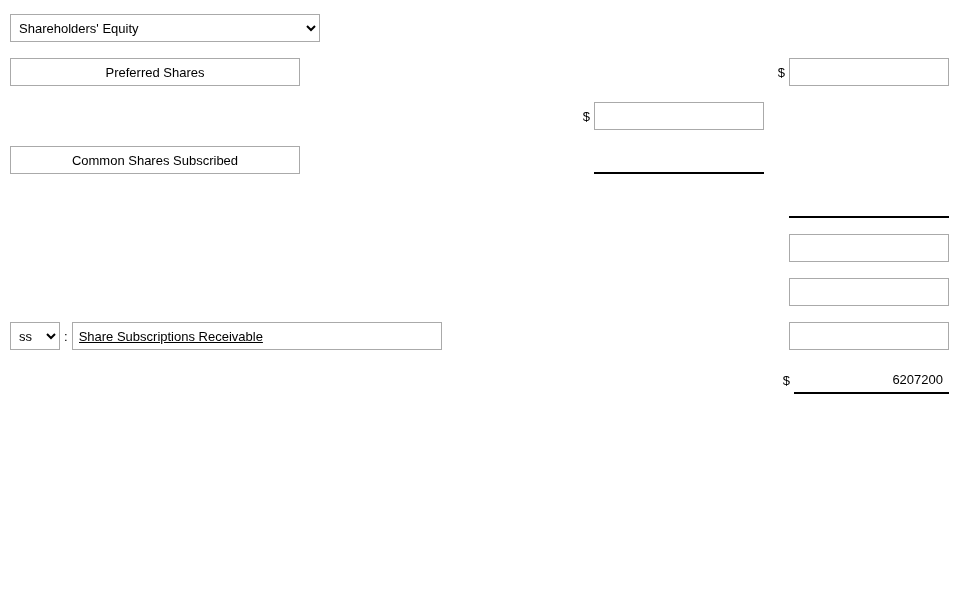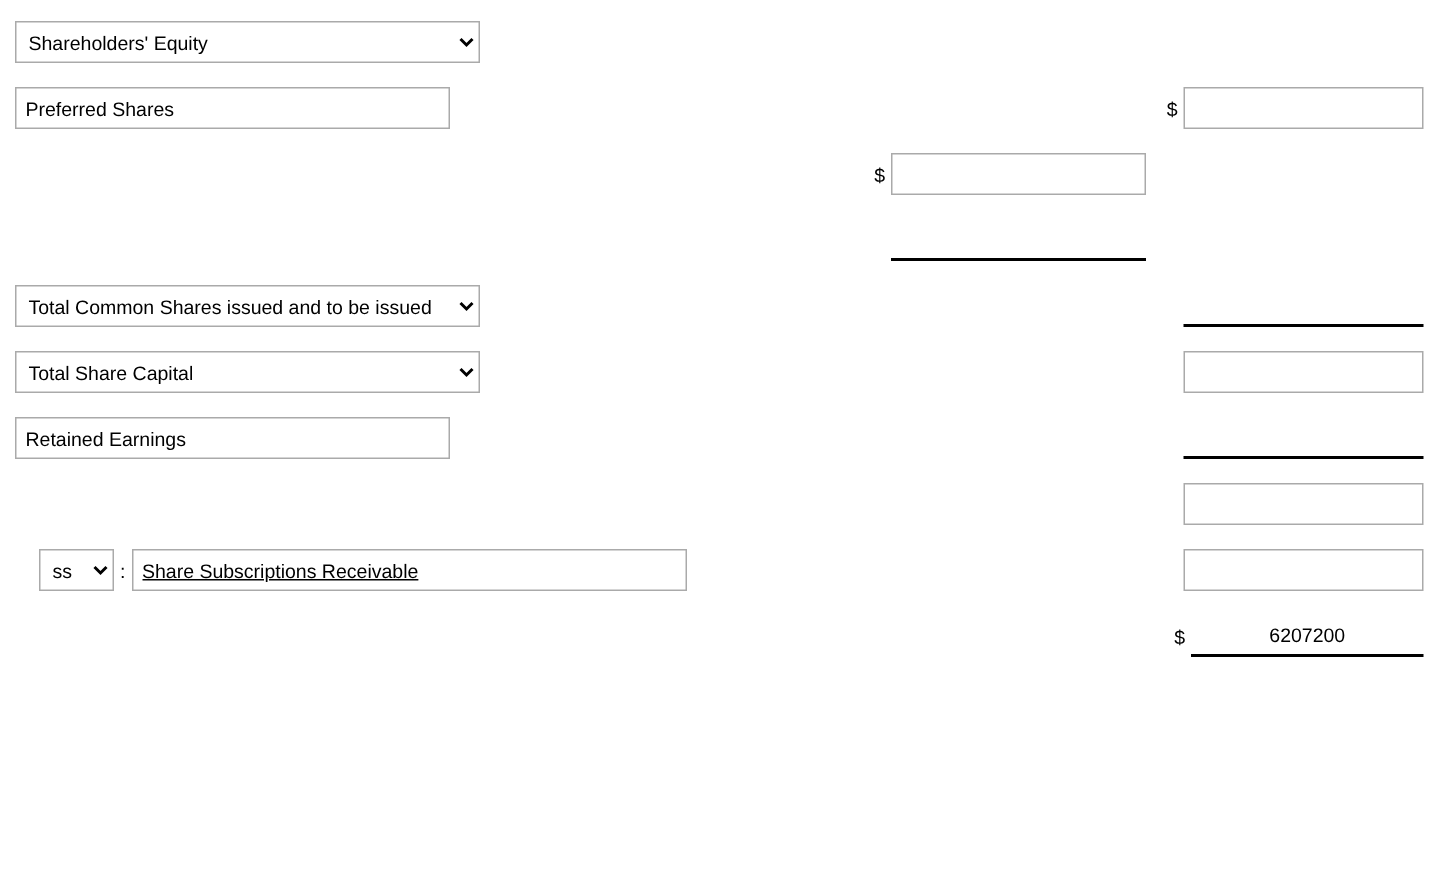--- a/index.html
+++ b/index.html
@@ -52,20 +52,21 @@
     }
     input[type="text"] {
       height: 28px;
       font-size: 13px;
       border: 1px solid #aaa;
       padding: 2px 6px;
       background: #fff;
     }
     .input-label {
       width: 290px;
+      text-align: center;
     }
     .input-mid {
       width: 170px;
       text-align: right;
     }
     .input-right {
       width: 160px;
       text-align: right;
     }
     .dollar {
@@ -83,21 +84,20 @@
       align-items: center;
       margin-bottom: 8px;
       padding: 0 10px;
       min-height: 36px;
     }
     .sub-left {
       display: flex;
       align-items: center;
       gap: 4px;
       width: 470px;
-      margin-left: 16px;
     }
     .sub-input-wide {
       width: 370px;
       height: 28px;
       font-size: 13px;
       border: 1px solid #aaa;
       padding: 2px 6px;
       text-decoration: underline;
     }
   </style>
@@ -132,60 +132,44 @@
   <div class="row">
     <div class="col-mid" style="display:flex;align-items:center;justify-content:flex-end;">
       <span class="dollar">$</span>
       <input type="text" class="input-mid" value="" style="width: 170px;">
     </div>
     <div class="col-right">
     </div>
   </div>
 
   <div class="row">
+    <div class="col-label">
+      <input type="text" class="input-label" value="Common Shares Subscribed" style="">
+    </div>
     <div class="col-mid" style="display:flex;align-items:center;justify-content:flex-end;">
       <input type="text" class="input-mid underline-input" value="" style="width: 170px;">
     </div>
     <div class="col-right">
     </div>
   </div>
 
   <div class="row">
-    <div class="col-label">
-      <select>
-        <option>Total Common Shares issued and to be issued</option>
-      </select>
-    </div>
     <div class="col-mid"></div>
     <div class="col-right">
       <input type="text" class="input-right underline-input" value="" style="width: 160px;">
     </div>
   </div>
 
   <div class="row">
-    <div class="col-label">
-      <select>
-        <option>Total Share Capital</option>
-      </select>
-    </div>
     <div class="col-mid"></div>
     <div class="col-right">
       <input type="text" class="input-right" value="" style="width: 160px;">
     </div>
   </div>
 
-  <div class="row">
-    <div class="col-label">
-      <input type="text" class="input-label" value="Retained Earnings" style="">
-    </div>
-    <div class="col-mid"></div>
-    <div class="col-right">
-      <input type="text" class="input-right underline-input" value="" style="width: 160px;">
-    </div>
-  </div>
 
   <div class="row">
     <div class="col-mid"></div>
     <div class="col-right">
       <input type="text" class="input-right" value="" style="width: 160px;">
     </div>
   </div>
 
   <div class="row-subscriptions">
     <div class="sub-left">
@@ -198,17 +182,17 @@
     <div style="flex:1;"></div>
     <div class="col-right">
       <input type="text" class="input-right" value="" style="width: 160px;">
     </div>
   </div>
 
   <div class="row">
     <div class="col-mid"></div>
     <div class="col-right" style="display:flex;align-items:center;">
       <span class="dollar">$</span>
-      <input type="text" class="input-right underline-input" value="6207200" style="width: 155px; text-align: center;">
+      <input type="text" class="input-right underline-input" value="6207200" style="width: 155px; text-align: right;">
     </div>
   </div>
 
 </div>
 
 </body></html>

